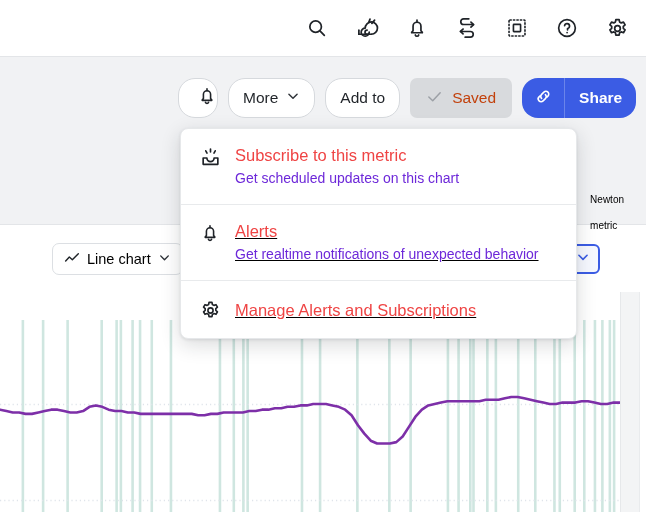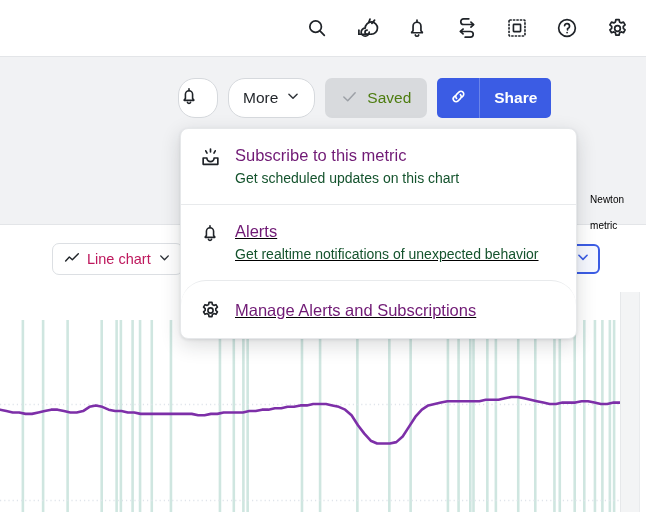--- a/index.html
+++ b/index.html
@@ -79,21 +79,21 @@
     gap: 10px;
   }
   .btn {
     height: 40px;
     box-sizing: border-box;
     border: 1px solid #d6d9dd;
     background: #ffffff;
     border-radius: 17px;
     display: flex;
     align-items: center;
-    justify-content: flex-start;
+    justify-content: flex-end;
     gap: 8px;
     padding: 0 14px;
     font-size: 15.5px;
     color: #1f2328;
     cursor: pointer;
     font-family: "Liberation Sans", sans-serif;
   }
   .btn-icon-only { width: 40px; padding: 0; }
   .btn .chev { color: #30343a; }
 
@@ -102,29 +102,29 @@
     box-sizing: border-box;
     border: none;
     background: #d8dadd;
     border-radius: 7px;
     display: flex;
     align-items: center;
     justify-content: center;
     gap: 9px;
     padding: 0 16px;
     font-size: 15.5px;
-    color: #4d7c0f;
+    color: #c2410c;
     cursor: default;
   }
 
   .share-group {
     height: 40px;
     display: flex;
     align-items: stretch;
-    border-radius: 5px;
+    border-radius: 16px;
     overflow: hidden;
     background: #3b5ce4;
   }
   .share-link {
     width: 42px;
     display: flex;
     align-items: center;
     justify-content: center;
     color: #ffffff;
     cursor: pointer;
@@ -153,39 +153,39 @@
     overflow: hidden;
   }
   .menu-item {
     display: flex;
     align-items: flex-start;
     gap: 14px;
     padding: 16px 18px 17px 18px;
     cursor: pointer;
   }
   .menu-item + .menu-item { border-top: 1px solid #e8eaec; text-decoration: underline; }
-  .menu-item-simple { align-items: center; padding: 17px 18px; border-radius: 25px; }
+  .menu-item-simple { align-items: center; padding: 17px 18px; }
   .menu-ico {
     width: 22px; height: 22px;
     flex: 0 0 22px;
     display: flex;
     align-items: center;
     justify-content: center;
     color: #1f2328;
     margin-top: 1px;
   }
   .menu-text { display: flex; flex-direction: column; gap: 4px; }
   .menu-title {
     font-size: 16.5px;
-    color: #701a75;
+    color: #ef4444;
     line-height: 20px;
   }
   .menu-sub {
     font-size: 14px;
-    color: #14532d;
+    color: #6d28d9;
     line-height: 18px;
   }
 
   
   .chart-toolbar {
     position: absolute;
     left: 0; top: 226px;
     width: 646px; height: 66px;
   }
   .chip {
@@ -194,21 +194,21 @@
     height: 32px;
     box-sizing: border-box;
     display: flex;
     align-items: center;
     gap: 7px;
     padding: 0 11px;
     border: 1px solid #dcdfe3;
     border-radius: 7px;
     background: #ffffff;
     font-size: 14.5px;
-    color: #be185d;
+    color: #000000;
     cursor: pointer;
   }
   .chip-chev { color: #2b2f35; }
 
   .focus-btn {
     position: absolute;
     left: 566px; top: 244px;
     width: 34px; height: 30px;
     box-sizing: border-box;
     border: 2px solid #3b5ce4;
@@ -337,20 +337,23 @@
 
     <div class="btn">
       <span>More</span>
       <span class="chev">
         <svg width="14" height="14" viewBox="0 0 24 24" fill="none" stroke="#30343a" stroke-width="2.5" stroke-linecap="round" stroke-linejoin="round">
           <polyline points="5,9 12,16 19,9"></polyline>
         </svg>
       </span>
     </div>
 
+    <div class="btn">
+      <span>Add to</span>
+    </div>
 
     <div class="btn-disabled">
       <span>
         <svg width="17" height="17" viewBox="0 0 24 24" fill="none" stroke="#9ca0a6" stroke-width="2.1" stroke-linecap="round" stroke-linejoin="round">
           <polyline points="4,12.8 9.5,18 20,6.6"></polyline>
         </svg>
       </span>
       <span>Saved</span>
     </div>
 

